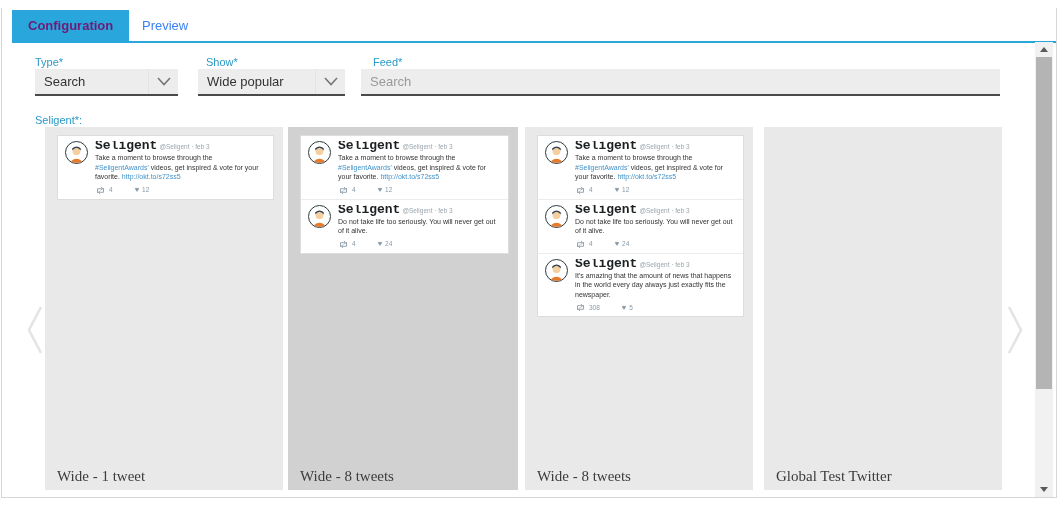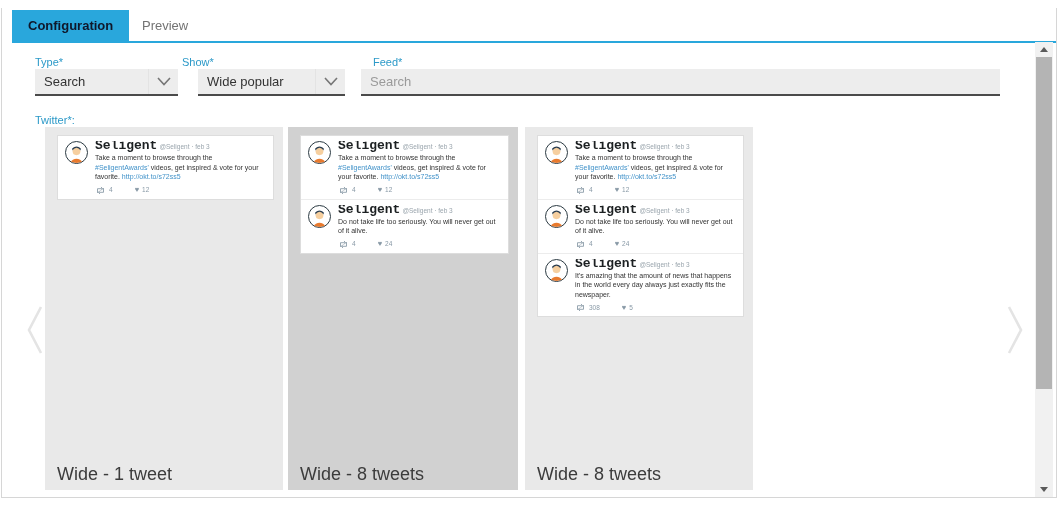--- a/index.html
+++ b/index.html
@@ -5,30 +5,30 @@
   * { box-sizing: border-box; margin: 0; padding: 0; }
   html,body { width:1060px; height:511px; background:#fff;
     font-family:"Liberation Sans", sans-serif; position:relative; overflow:hidden; }
 
   .panel { position:absolute; left:1px; top:8px; width:1056px; height:490px;
     border:1px solid #d6d6d6; border-top:none; background:#fff; }
 
   
   .tabbar { position:absolute; left:0; top:1px; width:100%; height:32px; }
   .tab { position:absolute; top:1px; height:31px; line-height:31px; font-size:13px;
-    color:#737373; text-align:center; cursor:pointer; }
-  .tab.active { background:#29a7dc; color:#0f172a; font-weight:bold; }
+    color:#3b82f6; text-align:center; cursor:pointer; }
+  .tab.active { background:#29a7dc; color:#701a75; font-weight:bold; }
   #tab-config { left:10px; padding:0 16px; }
   #tab-preview { left:113px; padding:0 27px; }
   .tab-underline { position:absolute; left:10px; right:0; top:32px; height:2px; background:#29a7dc; }
 
   
   .field-label { position:absolute; font-size:11px; color:#2b99c8; }
   #type-label { left:33px; top:48px; }
-  #show-label { left:180px; top:48px; }
+  #show-label { left:204px; top:48px; }
   #feed-label { left:371px; top:48px; }
 
   .select { position:absolute; top:61px; height:27px; background:#ededed;
     border-bottom:2px solid #4a4a4a; display:flex; align-items:center; cursor:pointer; }
   #type-select { left:33px; width:143px; }
   #show-select { left:196px; width:147px; }
   .select .val { flex:1; font-size:13px; color:#333; padding-left:9px; white-space:nowrap; }
   .select .chev { width:30px; display:flex; align-items:center; justify-content:center;
     border-left:1px solid #e3e3e3; height:100%; }
 
@@ -40,21 +40,21 @@
   #template-label { left:33px; top:106px; }
 
   
   #card-row { position:absolute; left:0; top:119px; width:100%; height:363px; }
   .card { position:absolute; top:0; height:363px; background:#e9e9e9; cursor:pointer; }
   .card.selected { background:#d1d1d1; }
   .card:nth-of-type(1){ left:43px;  width:238px; }
   .card:nth-of-type(2){ left:286px; width:230px; }
   .card:nth-of-type(3){ left:523px; width:228px; }
   .card:nth-of-type(4){ left:762px; width:238px; }
-  .card-label { position:absolute; left:12px; bottom:5px; font-size:18px; color:#3c3c3c; }
+  .card-label { position:absolute; left:12px; bottom:5px; font-size:15px; color:#3c3c3c;font-family:Liberation Serif, serif; }
 
   .tweet-block { margin:8px 9px 0 12px; background:#fff; border:1px solid #ddd; }
   .tweet { display:flex; padding:5px 7px 4px 7px; }
   .tweet + .tweet { border-top:1px solid #ececec; }
   .avatar { width:23px; height:23px; flex:0 0 23px; margin-right:7px; border-radius:50%;
     overflow:hidden; background:#fff; border:1.5px solid #2b3a42; position:relative; }
   .avatar svg { position:absolute; left:0; top:0; width:100%; height:100%; }
   .t-content { flex:1; min-width:0; }
   .t-header { font-size:7px; line-height:10px; white-space:nowrap; overflow:hidden; }
   .t-name { font-weight:bold; font-size:13px; color:#1c2022;font-family:Liberation Mono, monospace; }
@@ -112,21 +112,21 @@
     <span class="chev">
       <svg width="14" height="9" viewBox="0 0 14 9">
         <polyline points="1,1 7,7.5 13,1" fill="none" stroke="#767676" stroke-width="1.6"></polyline>
       </svg>
     </span>
   </div>
 
   <div class="field-label" id="feed-label">Feed*</div>
   <input class="text-input" type="text" placeholder="Search" style="">
 
-  <div class="field-label" id="template-label">Twitter*:</div>
+  <div class="field-label" id="template-label">Seligent*:</div>
 
   <div id="card-row">
   <div class="card">
     <div class="tweet-block">
   <div class="tweet">
     <div class="avatar">
       <svg viewBox="0 0 24 24">
         <path d="M3 25 Q12 13 21 25 Z" fill="#e87a2e"></path>
         <circle cx="12" cy="10.6" r="4.4" fill="#f6cf9f"></circle>
         <path d="M7.2 9.6 Q12 3.6 16.8 9.6 L16.8 7.2 Q12 2.8 7.2 7.2 Z" fill="#2c3e50"></path>
@@ -304,20 +304,24 @@
           <span class="heart-glyph">♥</span>
           <span>5</span>
         </span>
       </div>
     </div>
   </div>
 </div>
     <div class="card-label">Wide - 8 tweets</div>
   </div>
 
+  <div class="card">
+
+    <div class="card-label">Global Test Twitter</div>
+  </div>
 </div>
 
   <div class="car-arrow" id="car-prev">
     <svg width="22" height="56" viewBox="0 0 22 56">
       <polyline points="17,5 5,28 17,51" fill="none" stroke="#e4e4e4" stroke-width="2.6"></polyline>
     </svg>
   </div>
   <div class="car-arrow" id="car-next">
     <svg width="22" height="56" viewBox="0 0 22 56">
       <polyline points="5,5 17,28 5,51" fill="none" stroke="#e4e4e4" stroke-width="2.6"></polyline>

